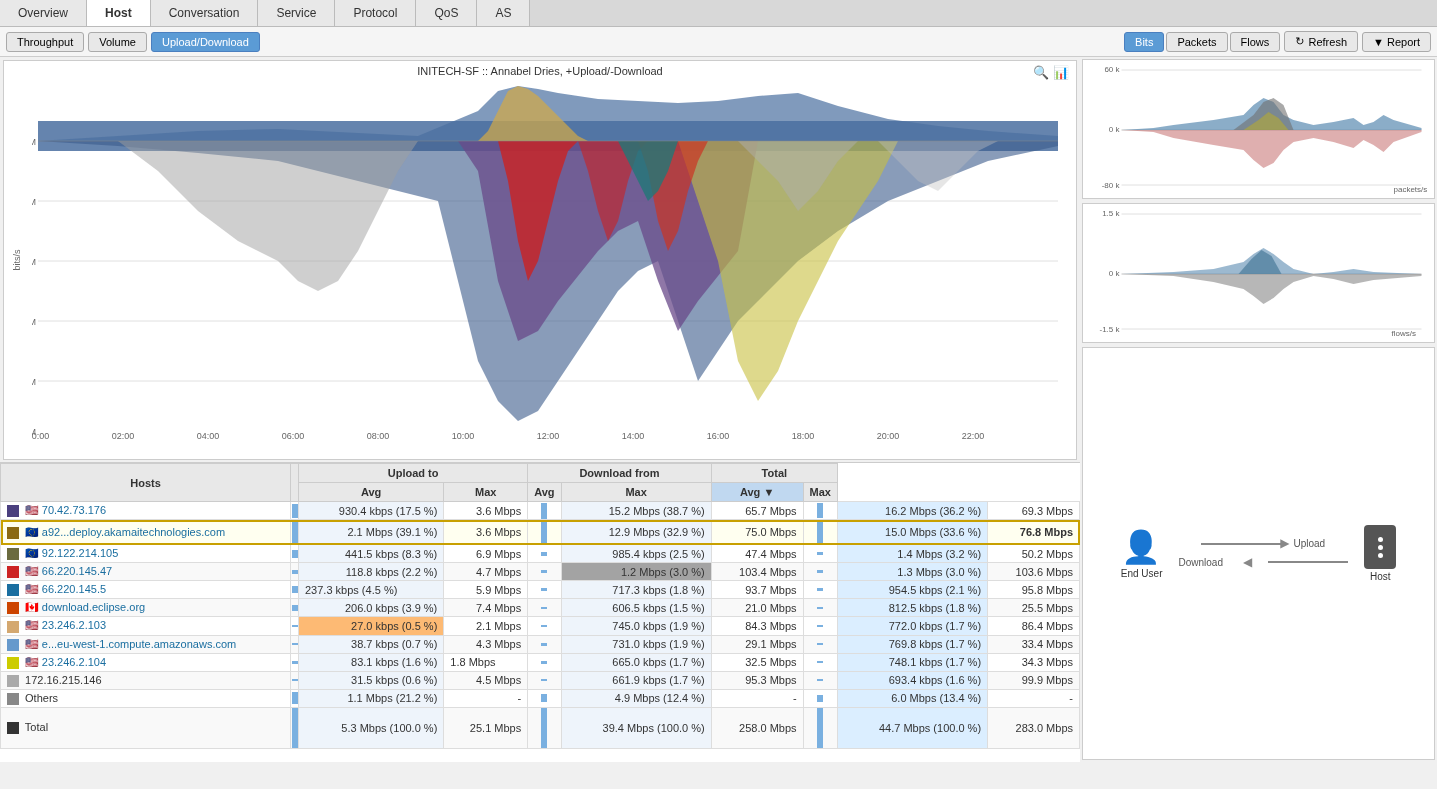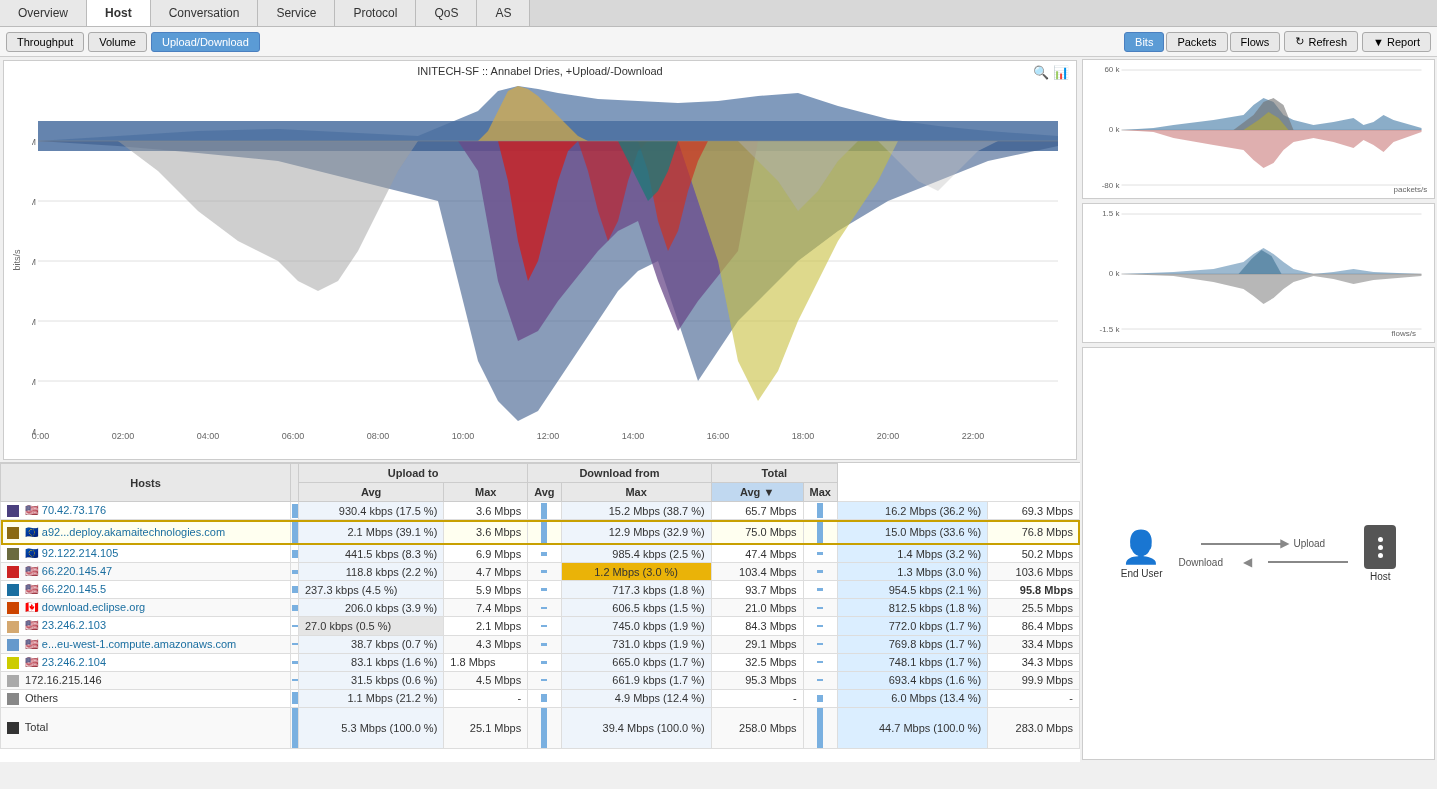--- a/index.html
+++ b/index.html
@@ -193,21 +193,21 @@
     <td style="text-align:right;">3.6 Mbps</td>
     <td style="padding:0 2px; width:8px;">
       <div style="width:6px; height:22px; background:#7ab0e0; margin:0 auto;"></div>
     </td>
     <td style="text-align:right; background:#eef4fb;">12.9 Mbps (32.9 %)</td>
     <td style="text-align:right;">75.0 Mbps</td>
     <td style="padding:0 2px; width:8px;">
       <div style="width:6px; height:22.8px; background:#7ab0e0; margin:0 auto;"></div>
     </td>
     <td style="text-align:right; background:#dbeeff;">15.0 Mbps (33.6 %)</td>
-    <td style="text-align:right;">76.8 Mbps</td>
+    <td style="text-align:right;font-weight:bold;">76.8 Mbps</td>
   </tr>
             <tr>
     <td>
       <span style="display:inline-block;width:12px;height:12px;background:#6b6b3f;vertical-align:middle;margin-right:3px;"></span>
       <span style="font-size:11px;">🇪🇺</span>
       <span style="color:#1a6ea0; cursor:pointer;">92.122.214.105</span>
     </td>
     <td style="padding:0; width:8px;">
       <div style="width:6px; height:8px; background:#7ab0e0; margin:0 auto;"></div>
     </td>
@@ -231,21 +231,21 @@
       <span style="color:#1a6ea0; cursor:pointer;">66.220.145.47</span>
     </td>
     <td style="padding:0; width:8px;">
       <div style="width:6px; height:4px; background:#7ab0e0; margin:0 auto;"></div>
     </td>
     <td style="text-align:right; background:#eef4fb;">118.8 kbps (2.2 %)</td>
     <td style="text-align:right;">4.7 Mbps</td>
     <td style="padding:0 2px; width:8px;">
       <div style="width:6px; height:3.2px; background:#7ab0e0; margin:0 auto;"></div>
     </td>
-    <td style="text-align:center; background:#eab308;margin-left:48px;">1.2 Mbps (3.0 %)</td>
+    <td style="text-align:right; background:#a3a3a3;margin-left:48px;">1.2 Mbps (3.0 %)</td>
     <td style="text-align:right;">103.4 Mbps</td>
     <td style="padding:0 2px; width:8px;">
       <div style="width:6px; height:2.8px; background:#7ab0e0; margin:0 auto;"></div>
     </td>
     <td style="text-align:right; background:#dbeeff;">1.3 Mbps (3.0 %)</td>
     <td style="text-align:right;">103.6 Mbps</td>
   </tr>
             <tr>
     <td>
       <span style="display:inline-block;width:12px;height:12px;background:#1a6ea0;vertical-align:middle;margin-right:3px;"></span>
@@ -259,21 +259,21 @@
     <td style="text-align:right;">5.9 Mbps</td>
     <td style="padding:0 2px; width:8px;">
       <div style="width:6px; height:3.2px; background:#7ab0e0; margin:0 auto;"></div>
     </td>
     <td style="text-align:right; background:#eef4fb;">717.3 kbps (1.8 %)</td>
     <td style="text-align:right;">93.7 Mbps</td>
     <td style="padding:0 2px; width:8px;">
       <div style="width:6px; height:2.8px; background:#7ab0e0; margin:0 auto;"></div>
     </td>
     <td style="text-align:right; background:#dbeeff;">954.5 kbps (2.1 %)</td>
-    <td style="text-align:right;font-weight:bold;">95.8 Mbps</td>
+    <td style="text-align:right;">95.8 Mbps</td>
   </tr>
             <tr>
     <td>
       <span style="display:inline-block;width:12px;height:12px;background:#cc4400;vertical-align:middle;margin-right:3px;"></span>
       <span style="font-size:11px;">🇨🇦</span>
       <span style="color:#1a6ea0; cursor:pointer;">download.eclipse.org</span>
     </td>
     <td style="padding:0; width:8px;">
       <div style="width:6px; height:6.4px; background:#7ab0e0; margin:0 auto;"></div>
     </td>
@@ -292,21 +292,21 @@
   </tr>
             <tr>
     <td>
       <span style="display:inline-block;width:12px;height:12px;background:#d4a870;vertical-align:middle;margin-right:3px;"></span>
       <span style="font-size:11px;">🇺🇸</span>
       <span style="color:#1a6ea0; cursor:pointer;">23.246.2.103</span>
     </td>
     <td style="padding:0; width:8px;">
       <div style="width:6px; height:2px; background:#7ab0e0; margin:0 auto;"></div>
     </td>
-    <td style="background:#e5e5e5;">27.0 kbps (0.5 %)</td>
+    <td style="text-align:right; background:#fdba74;">27.0 kbps (0.5 %)</td>
     <td style="text-align:right;">2.1 Mbps</td>
     <td style="padding:0 2px; width:8px;">
       <div style="width:6px; height:2.8px; background:#7ab0e0; margin:0 auto;"></div>
     </td>
     <td style="text-align:right; background:#eef4fb;">745.0 kbps (1.9 %)</td>
     <td style="text-align:right;">84.3 Mbps</td>
     <td style="padding:0 2px; width:8px;">
       <div style="width:6px; height:2.4px; background:#7ab0e0; margin:0 auto;"></div>
     </td>
     <td style="text-align:right; background:#dbeeff;">772.0 kbps (1.7 %)</td>

